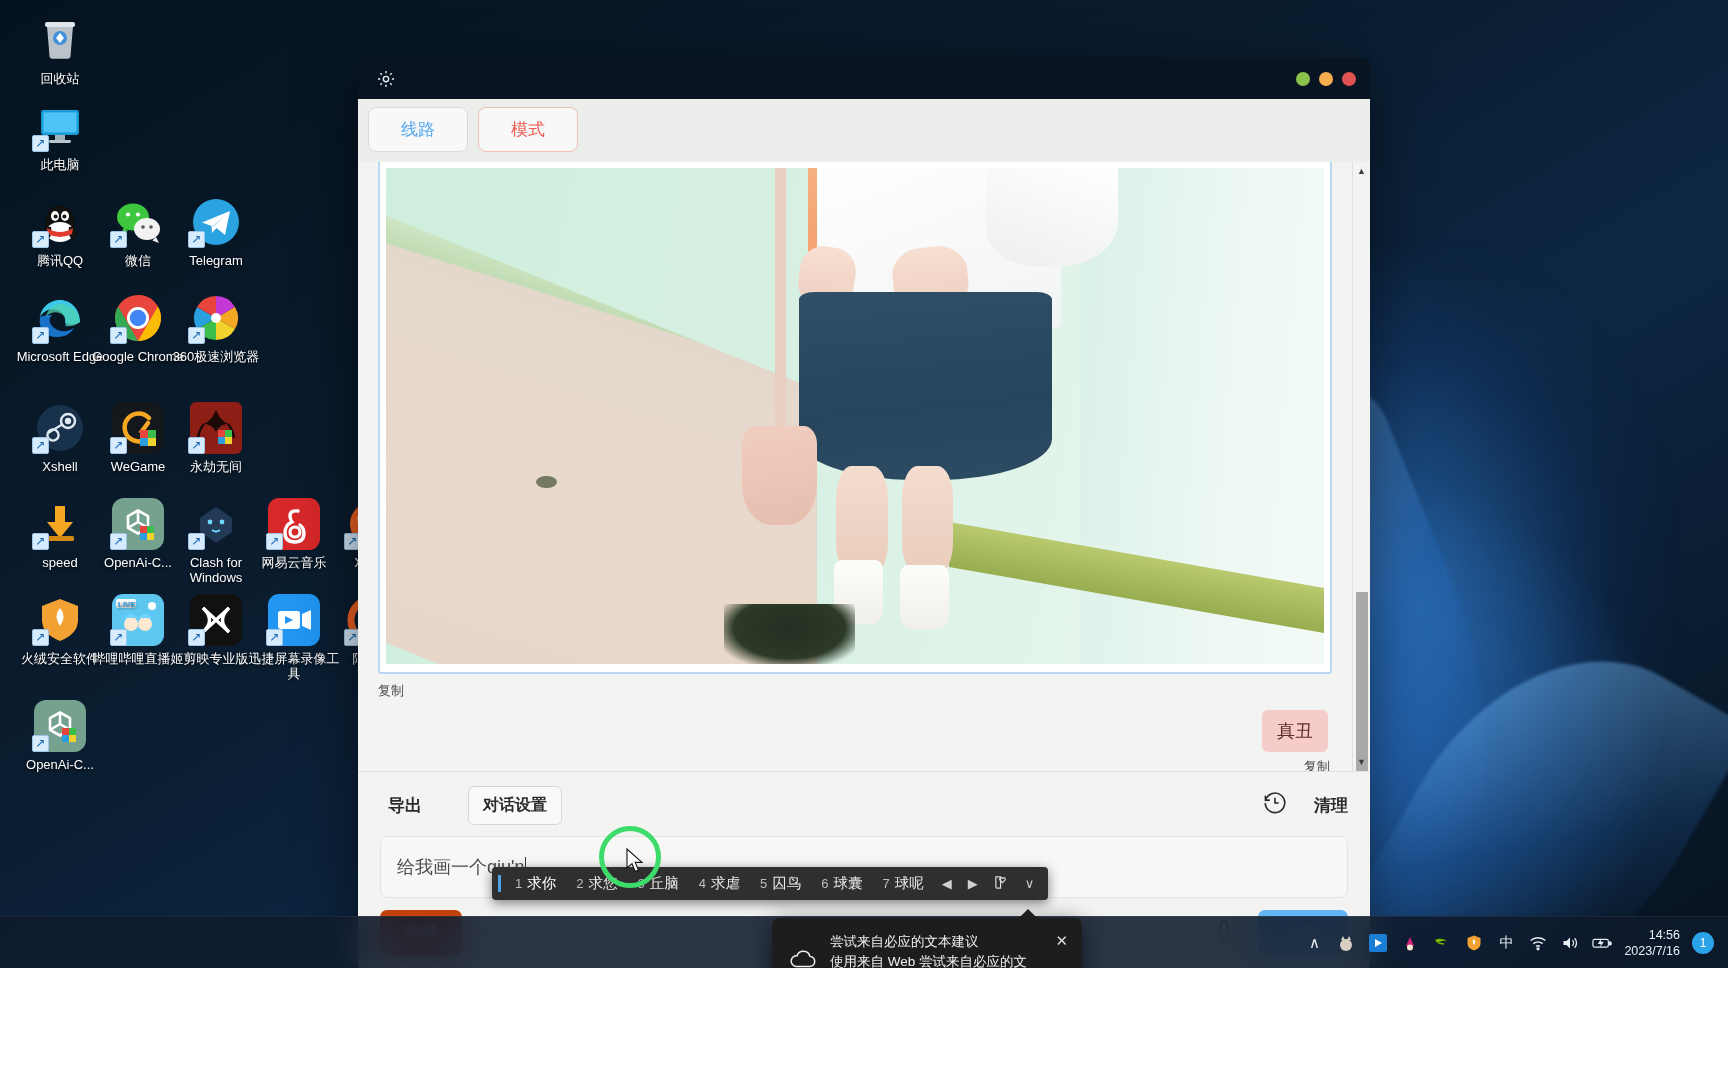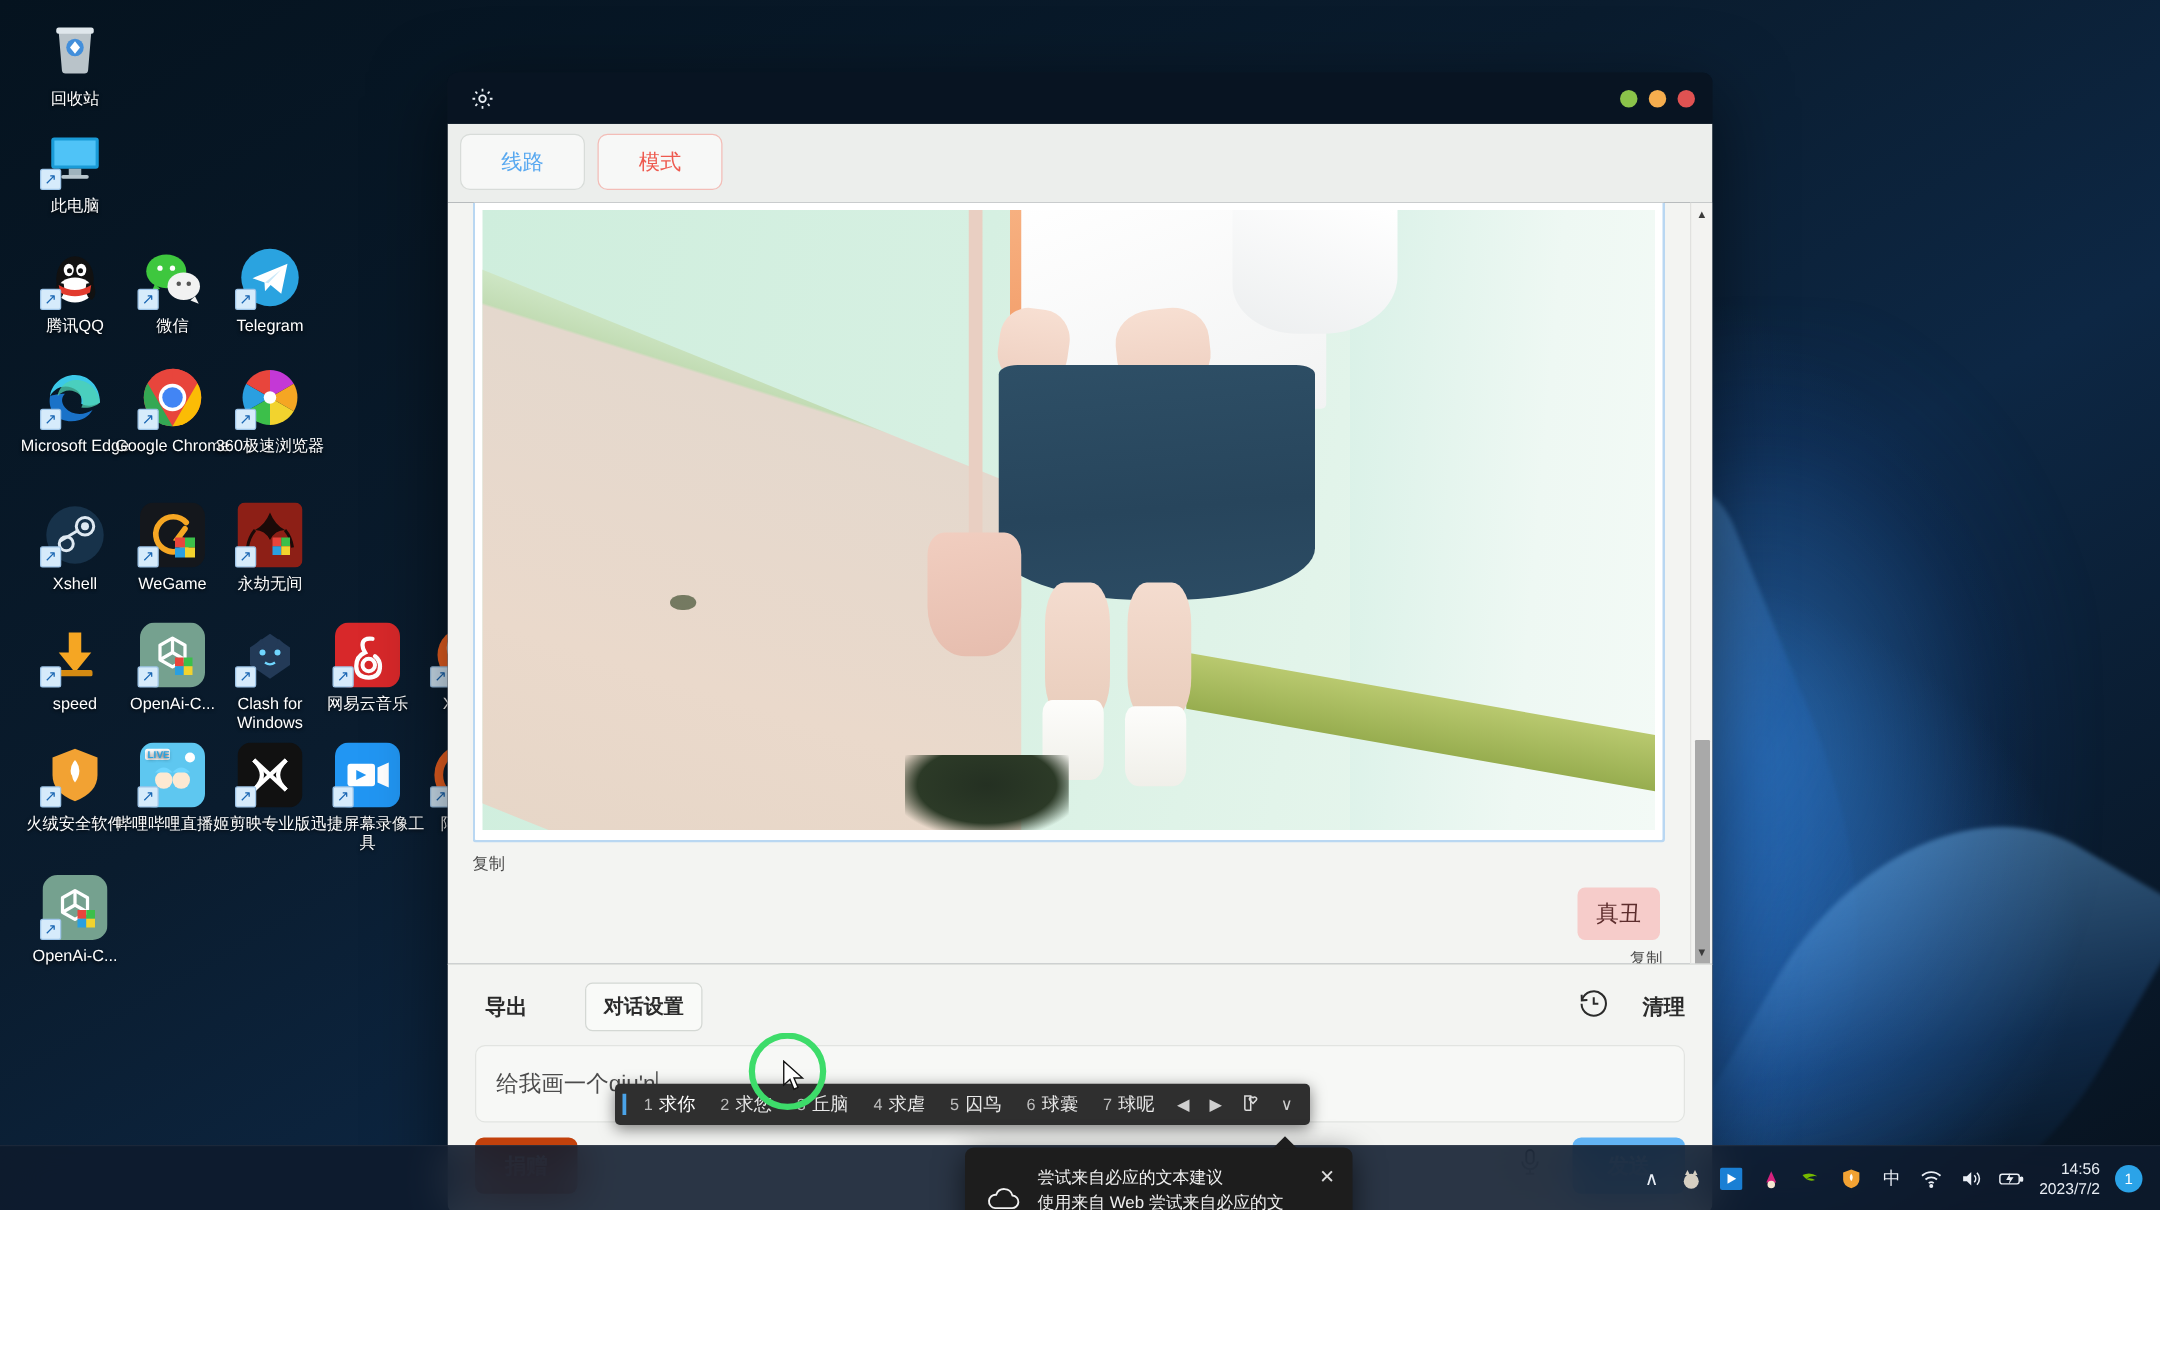--- a/index.html
+++ b/index.html
@@ -820,18 +820,18 @@
       </div>
       <div class="tray-ico">
         <svg width="22" height="14" viewBox="0 0 22 14" fill="none" stroke="#e9eef5" stroke-width="1.3">
           <rect x="1" y="3" width="17" height="8.5" rx="2"></rect>
             <rect x="19" y="5.6" width="2" height="3.4" rx="1" fill="#e9eef5"></rect>
           <path d="M10 2 l-3.5 6h3.2l-1 4 4.3-6.4h-3.3z" fill="#e9eef5" stroke="none"></path>
         </svg>
       </div>
       <div id="clock">
         <div>14:56</div>
-        <div>2023/7/2</div>
+        <div>2023/7/16</div>
       </div>
       <div id="notif-badge">1</div>
     </div>
   </div>
 </div>
 
 </body></html>

